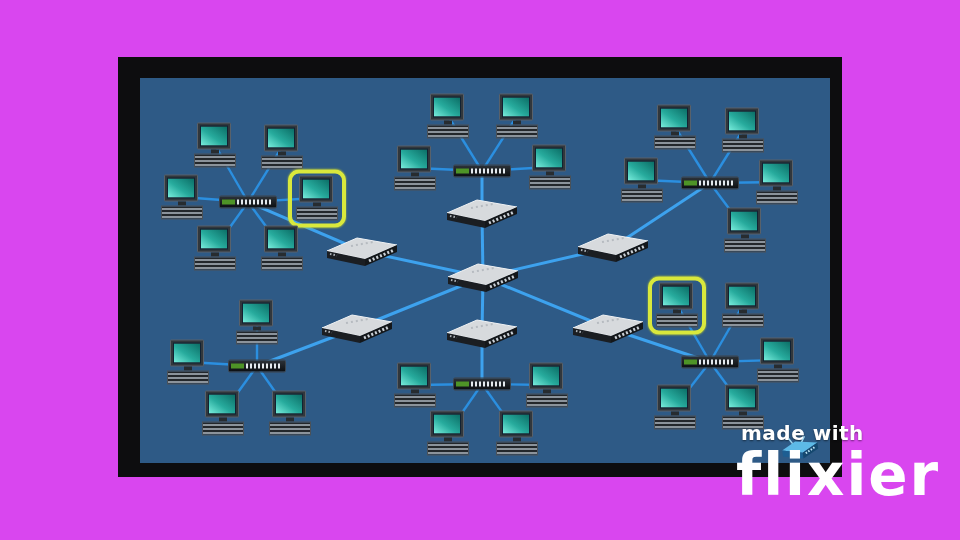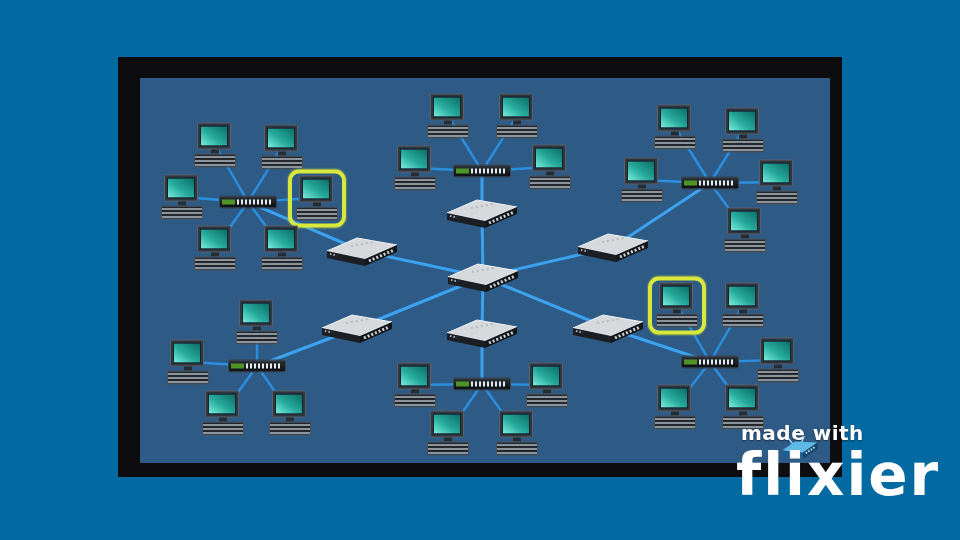--- a/index.html
+++ b/index.html
@@ -1,17 +1,17 @@
 <!DOCTYPE html>
 <html><head>
 <meta charset="utf-8">
 <style>
   html,body{margin:0;padding:0;background:#000;width:960px;height:540px;overflow:hidden;
     font-family:"DejaVu Sans","Liberation Sans",sans-serif;}
-  #stage{position:absolute;left:0;top:0;width:960px;height:540px;background:#0369a1;}
+  #stage{position:absolute;left:0;top:0;width:960px;height:540px;background:#d946ef;}
   #frame{position:absolute;left:118px;top:57px;width:724px;height:420px;background:#0d0d0f;}
   #canvas{position:absolute;left:140px;top:78px;width:690px;height:385px;background:#2e5a86;}
   #wires{position:absolute;left:0;top:0;width:960px;height:540px;pointer-events:none;}
   #nodes-layer{position:absolute;left:0;top:0;width:960px;height:540px;}
   .node{position:absolute;transform:translate(-50%,-50%);}
   
   .pc{width:42px;height:45px;}
   .pc .mon{position:absolute;left:3px;top:0;width:34px;height:27px;background:#31373c;
     border:1px solid #59616a;border-radius:1px;padding:2px;box-sizing:border-box;}
   .pc .scr{width:100%;height:100%;background:linear-gradient(to top right,#7aeedd 0%,#27ab9d 45%,#0b6e66 100%);

